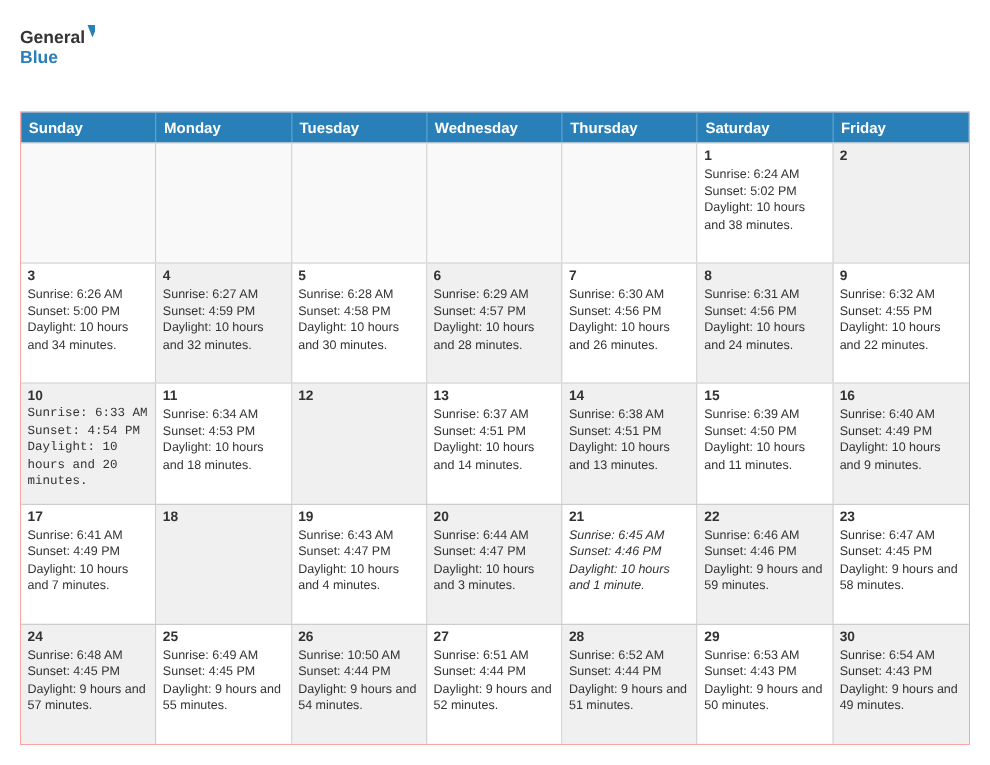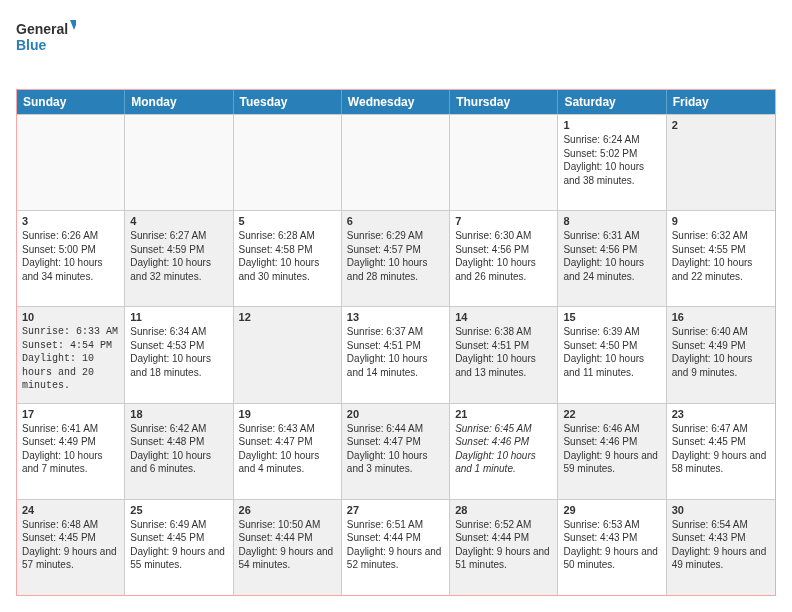--- a/index.html
+++ b/index.html
@@ -228,23 +228,20 @@
         </div>
         <div class="cal-row">
           <div class="cal-cell">
             <span class="day-num">17</span>
             <div class="cell-info" style="white-space: pre-line;">Sunrise: 6:41 AM
 Sunset: 4:49 PM
 Daylight: 10 hours and 7 minutes.</div>
           </div>
           <div class="cal-cell shaded">
             <span class="day-num">18</span>
-            <div class="cell-info" style="white-space: pre-line;">Sunrise: 6:42 AM
-Sunset: 4:48 PM
-Daylight: 10 hours and 6 minutes.</div>
           </div>
           <div class="cal-cell">
             <span class="day-num">19</span>
             <div class="cell-info" style="white-space: pre-line;">Sunrise: 6:43 AM
 Sunset: 4:47 PM
 Daylight: 10 hours and 4 minutes.</div>
           </div>
           <div class="cal-cell shaded">
             <span class="day-num">20</span>
             <div class="cell-info" style="white-space: pre-line;">Sunrise: 6:44 AM

